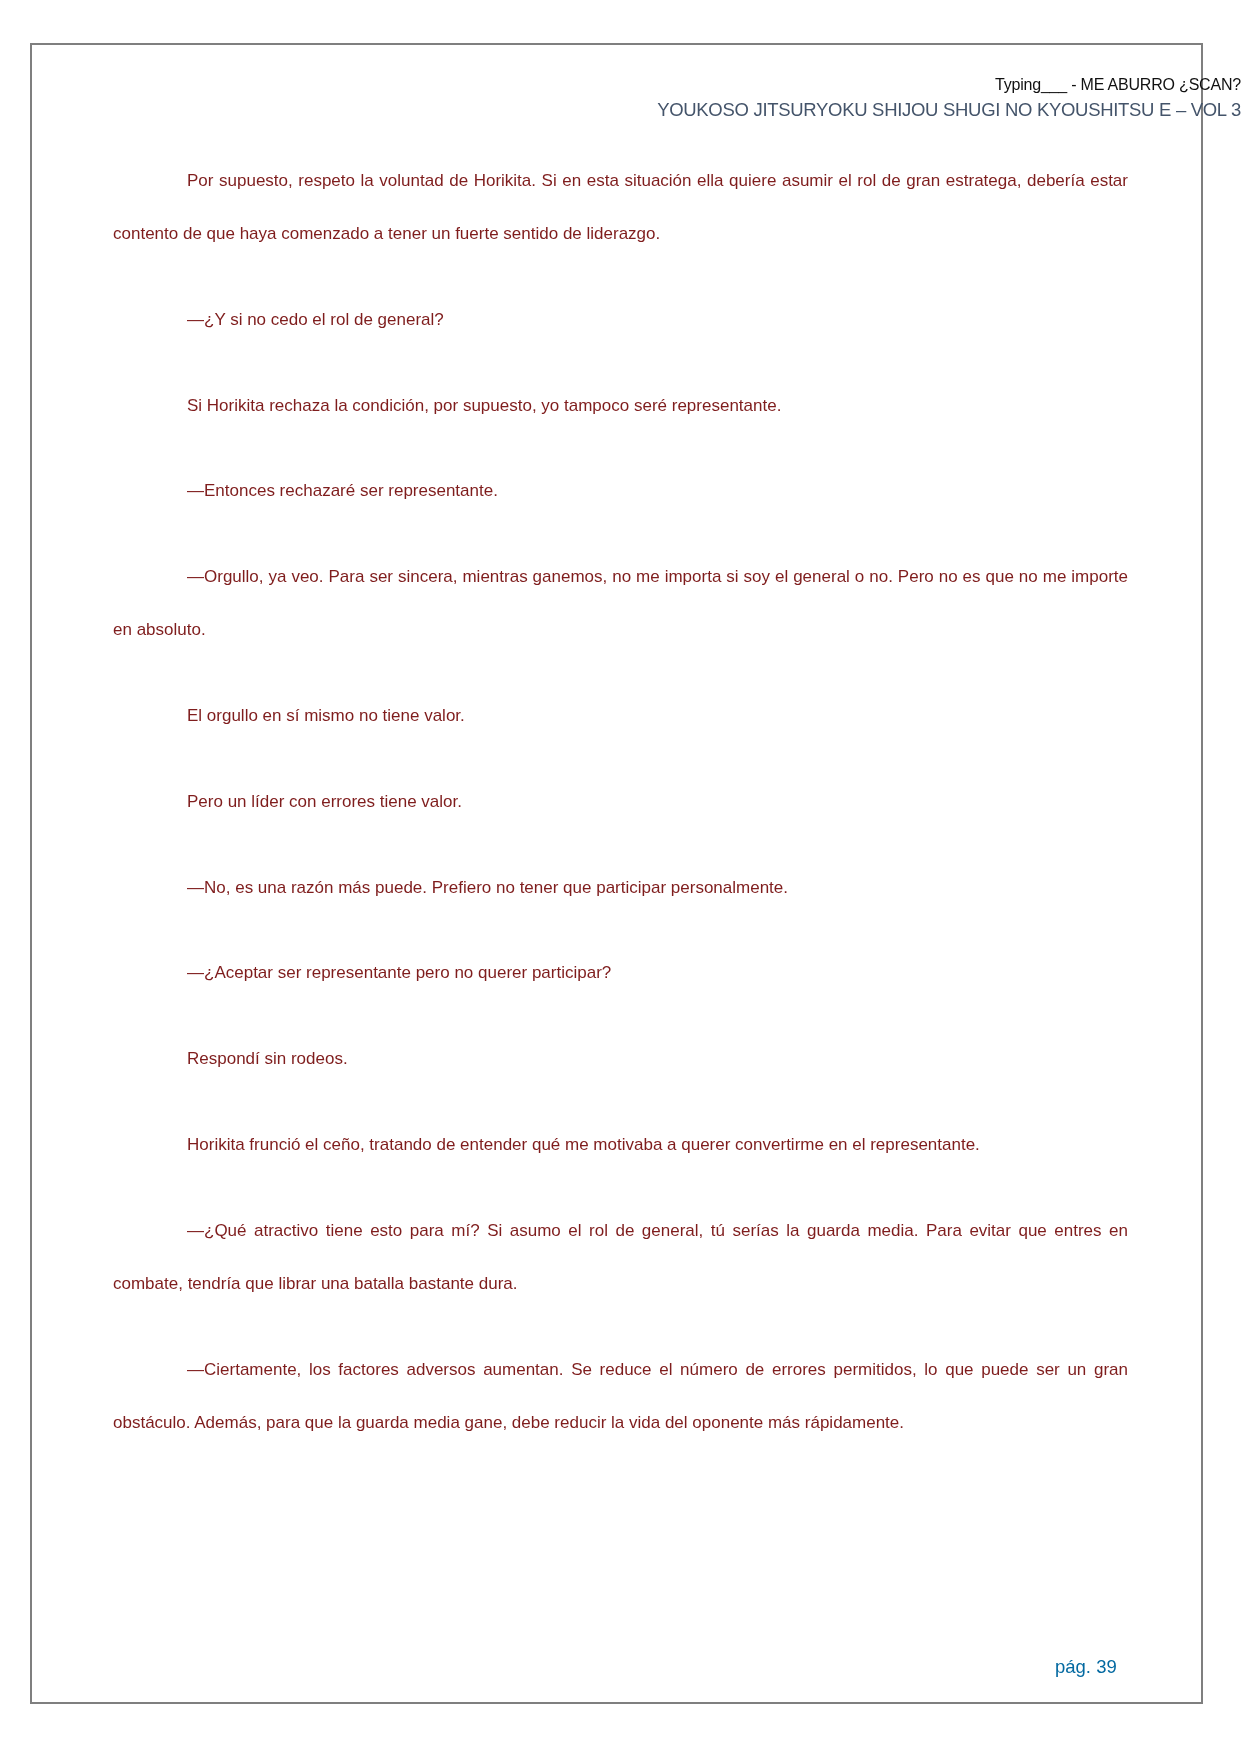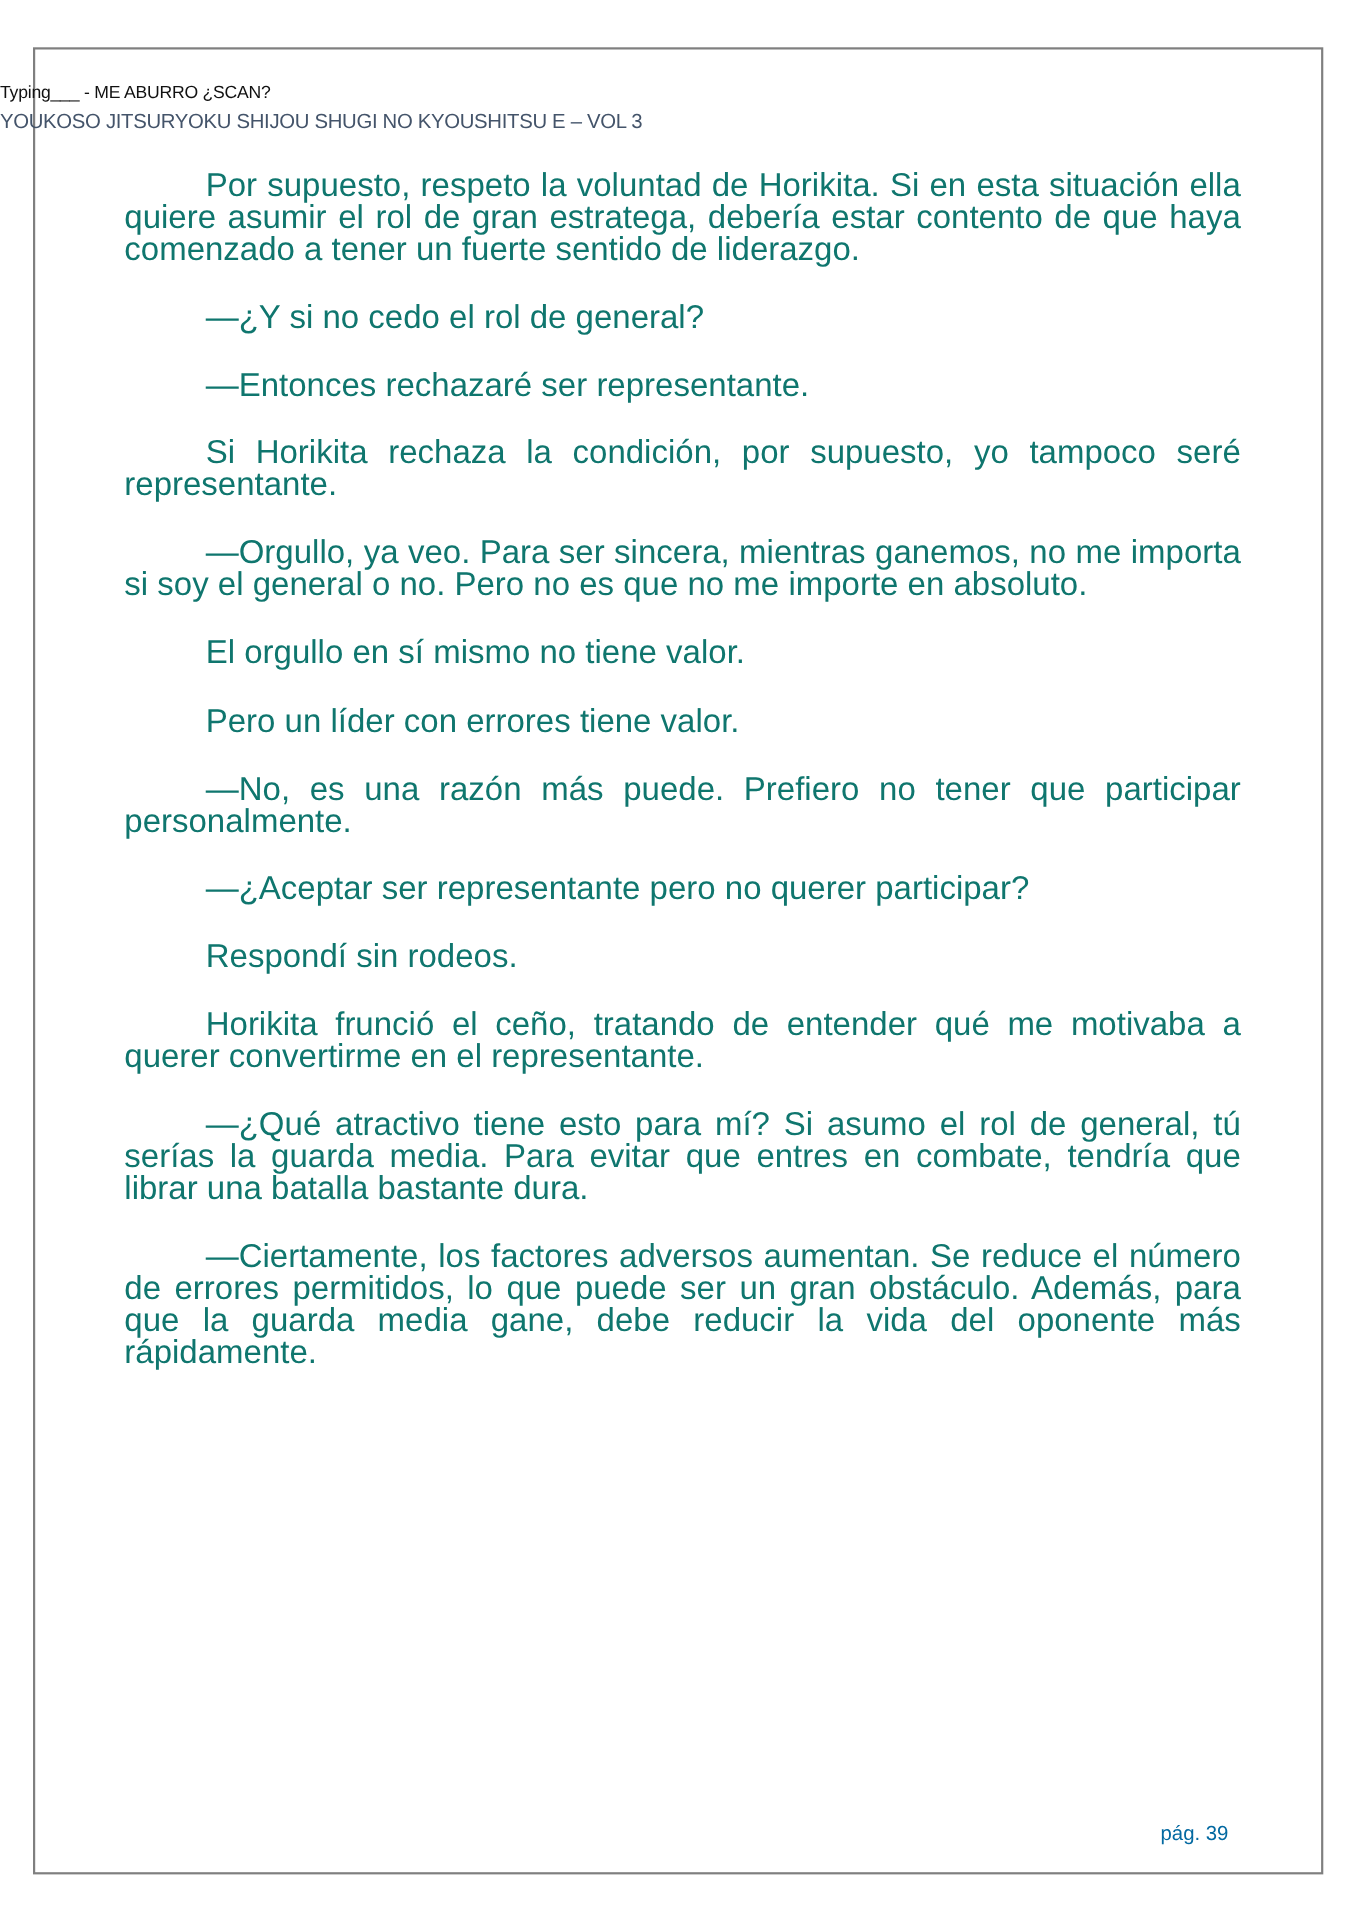--- a/index.html
+++ b/index.html
@@ -20,44 +20,44 @@
     width: 1173px;
     height: 1661px;
     border: 2.5px solid #7f7f7f;
     box-sizing: border-box;
   }
   .header {
     position: absolute;
     left: 0;
     width: 1241px;
     top: 72px;
-    text-align: left;
+    text-align: right;
     font-family: "Liberation Sans", "DejaVu Sans", sans-serif;
   }
   .header-line1 {
     font-size: 16px;
     line-height: 26px;
     color: #111111;
     letter-spacing: -0.2px;
   }
   .header-line2 {
     font-size: 18.5px;
     line-height: 24px;
     color: #44546a;
     letter-spacing: -0.3px;
   }
   .body-text {
     position: absolute;
     left: 113px;
     top: 154px;
     width: 1015px;
     font-family: "Liberation Sans", sans-serif;
-    font-size: 30px;
-    line-height: 29px;
-    color: #0f766e;
+    font-size: 17px;
+    line-height: 53px;
+    color: #7f1d1d;
   }
   .body-text p {
     margin: 0 0 32.8px 0;
     text-indent: 74px;
     text-align: justify;
   }
   .page-number {
     position: absolute;
     left: 1055px;
     top: 1656px;
@@ -72,22 +72,22 @@
 <div class="page-border"></div>
 
 <div class="header">
   <div class="header-line1">Typing___ - ME ABURRO ¿SCAN?</div>
   <div class="header-line2">YOUKOSO JITSURYOKU SHIJOU SHUGI NO KYOUSHITSU E – VOL 3</div>
 </div>
 
 <div class="body-text">
   <p>Por supuesto, respeto la voluntad de Horikita. Si en esta situación ella quiere asumir el rol de gran estratega, debería estar contento de que haya comenzado a tener un fuerte sentido de liderazgo.</p>
   <p>—¿Y si no cedo el rol de general?</p>
+  <p>Si Horikita rechaza la condición, por supuesto, yo tampoco seré representante.</p>
   <p>—Entonces rechazaré ser representante.</p>
-  <p>Si Horikita rechaza la condición, por supuesto, yo tampoco seré representante.</p>
   <p>—Orgullo, ya veo. Para ser sincera, mientras ganemos, no me importa si soy el general o no. Pero no es que no me importe en absoluto.</p>
   <p>El orgullo en sí mismo no tiene valor.</p>
   <p>Pero un líder con errores tiene valor.</p>
   <p>—No, es una razón más puede. Prefiero no tener que participar personalmente.</p>
   <p>—¿Aceptar ser representante pero no querer participar?</p>
   <p>Respondí sin rodeos.</p>
   <p>Horikita frunció el ceño, tratando de entender qué me motivaba a querer convertirme en el representante.</p>
   <p>—¿Qué atractivo tiene esto para mí? Si asumo el rol de general, tú serías la guarda media. Para evitar que entres en combate, tendría que librar una batalla bastante dura.</p>
   <p>—Ciertamente, los factores adversos aumentan. Se reduce el número de errores permitidos, lo que puede ser un gran obstáculo. Además, para que la guarda media gane, debe reducir la vida del oponente más rápidamente.</p>
 </div>

